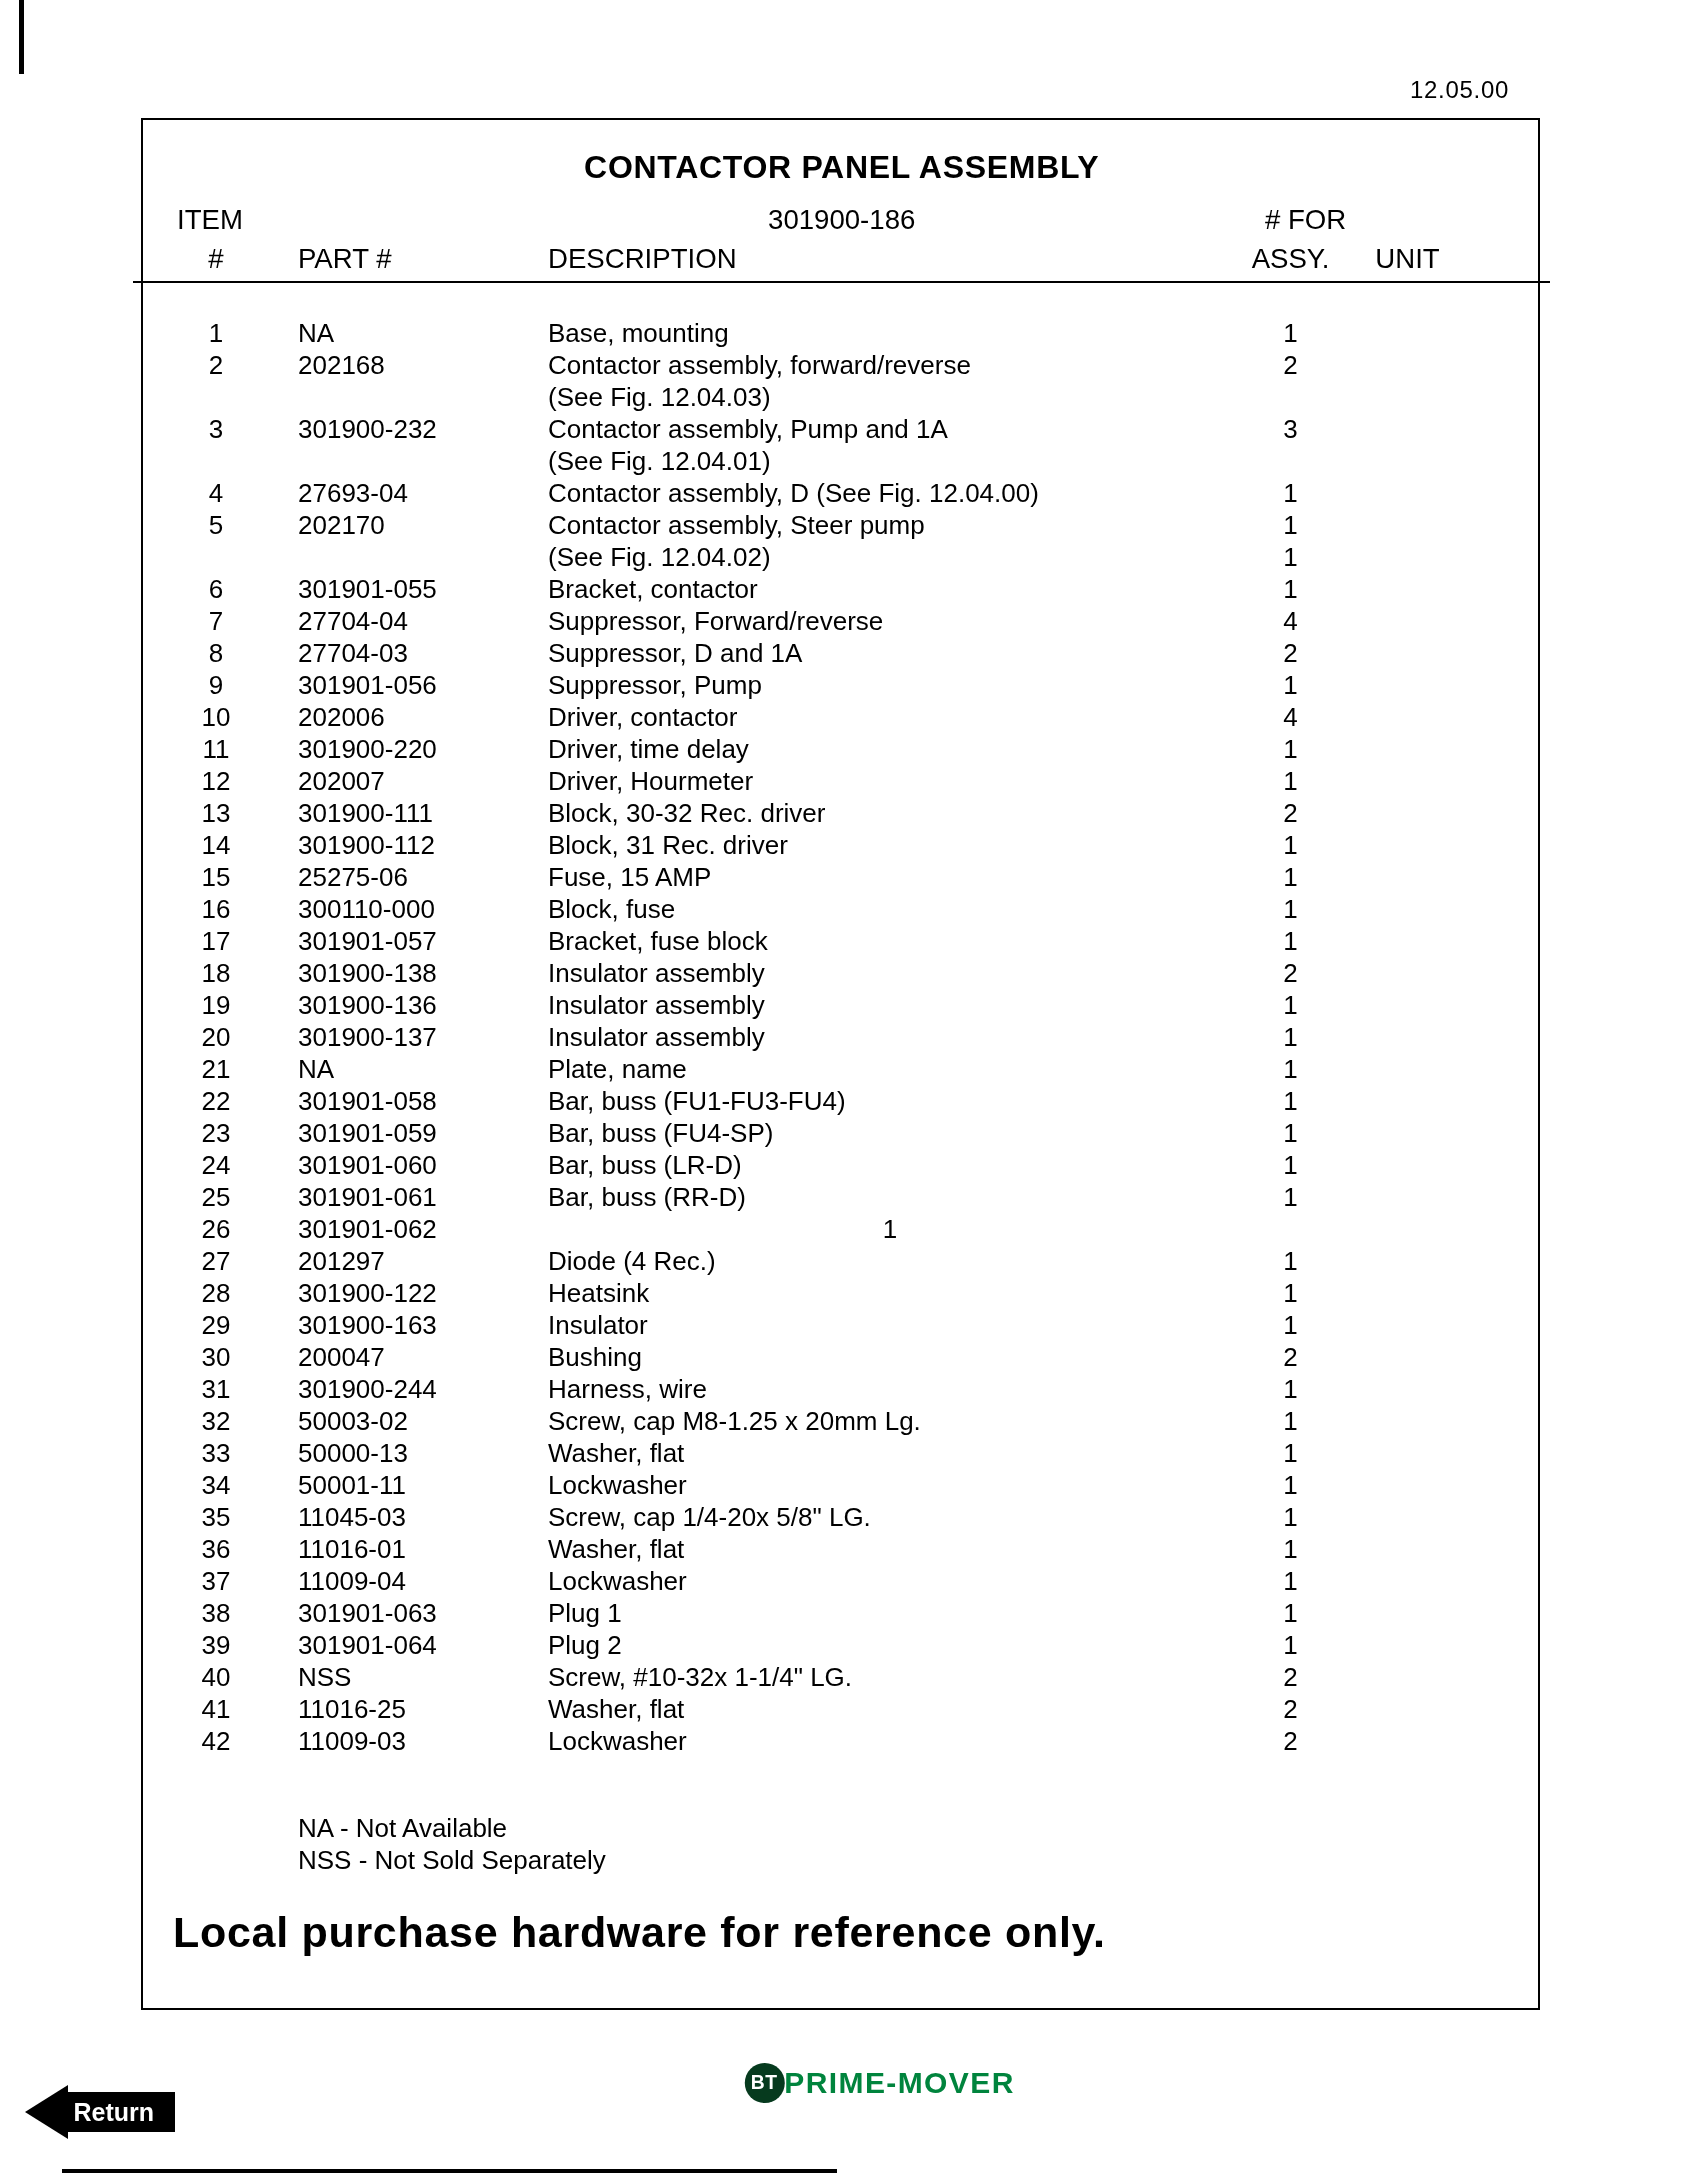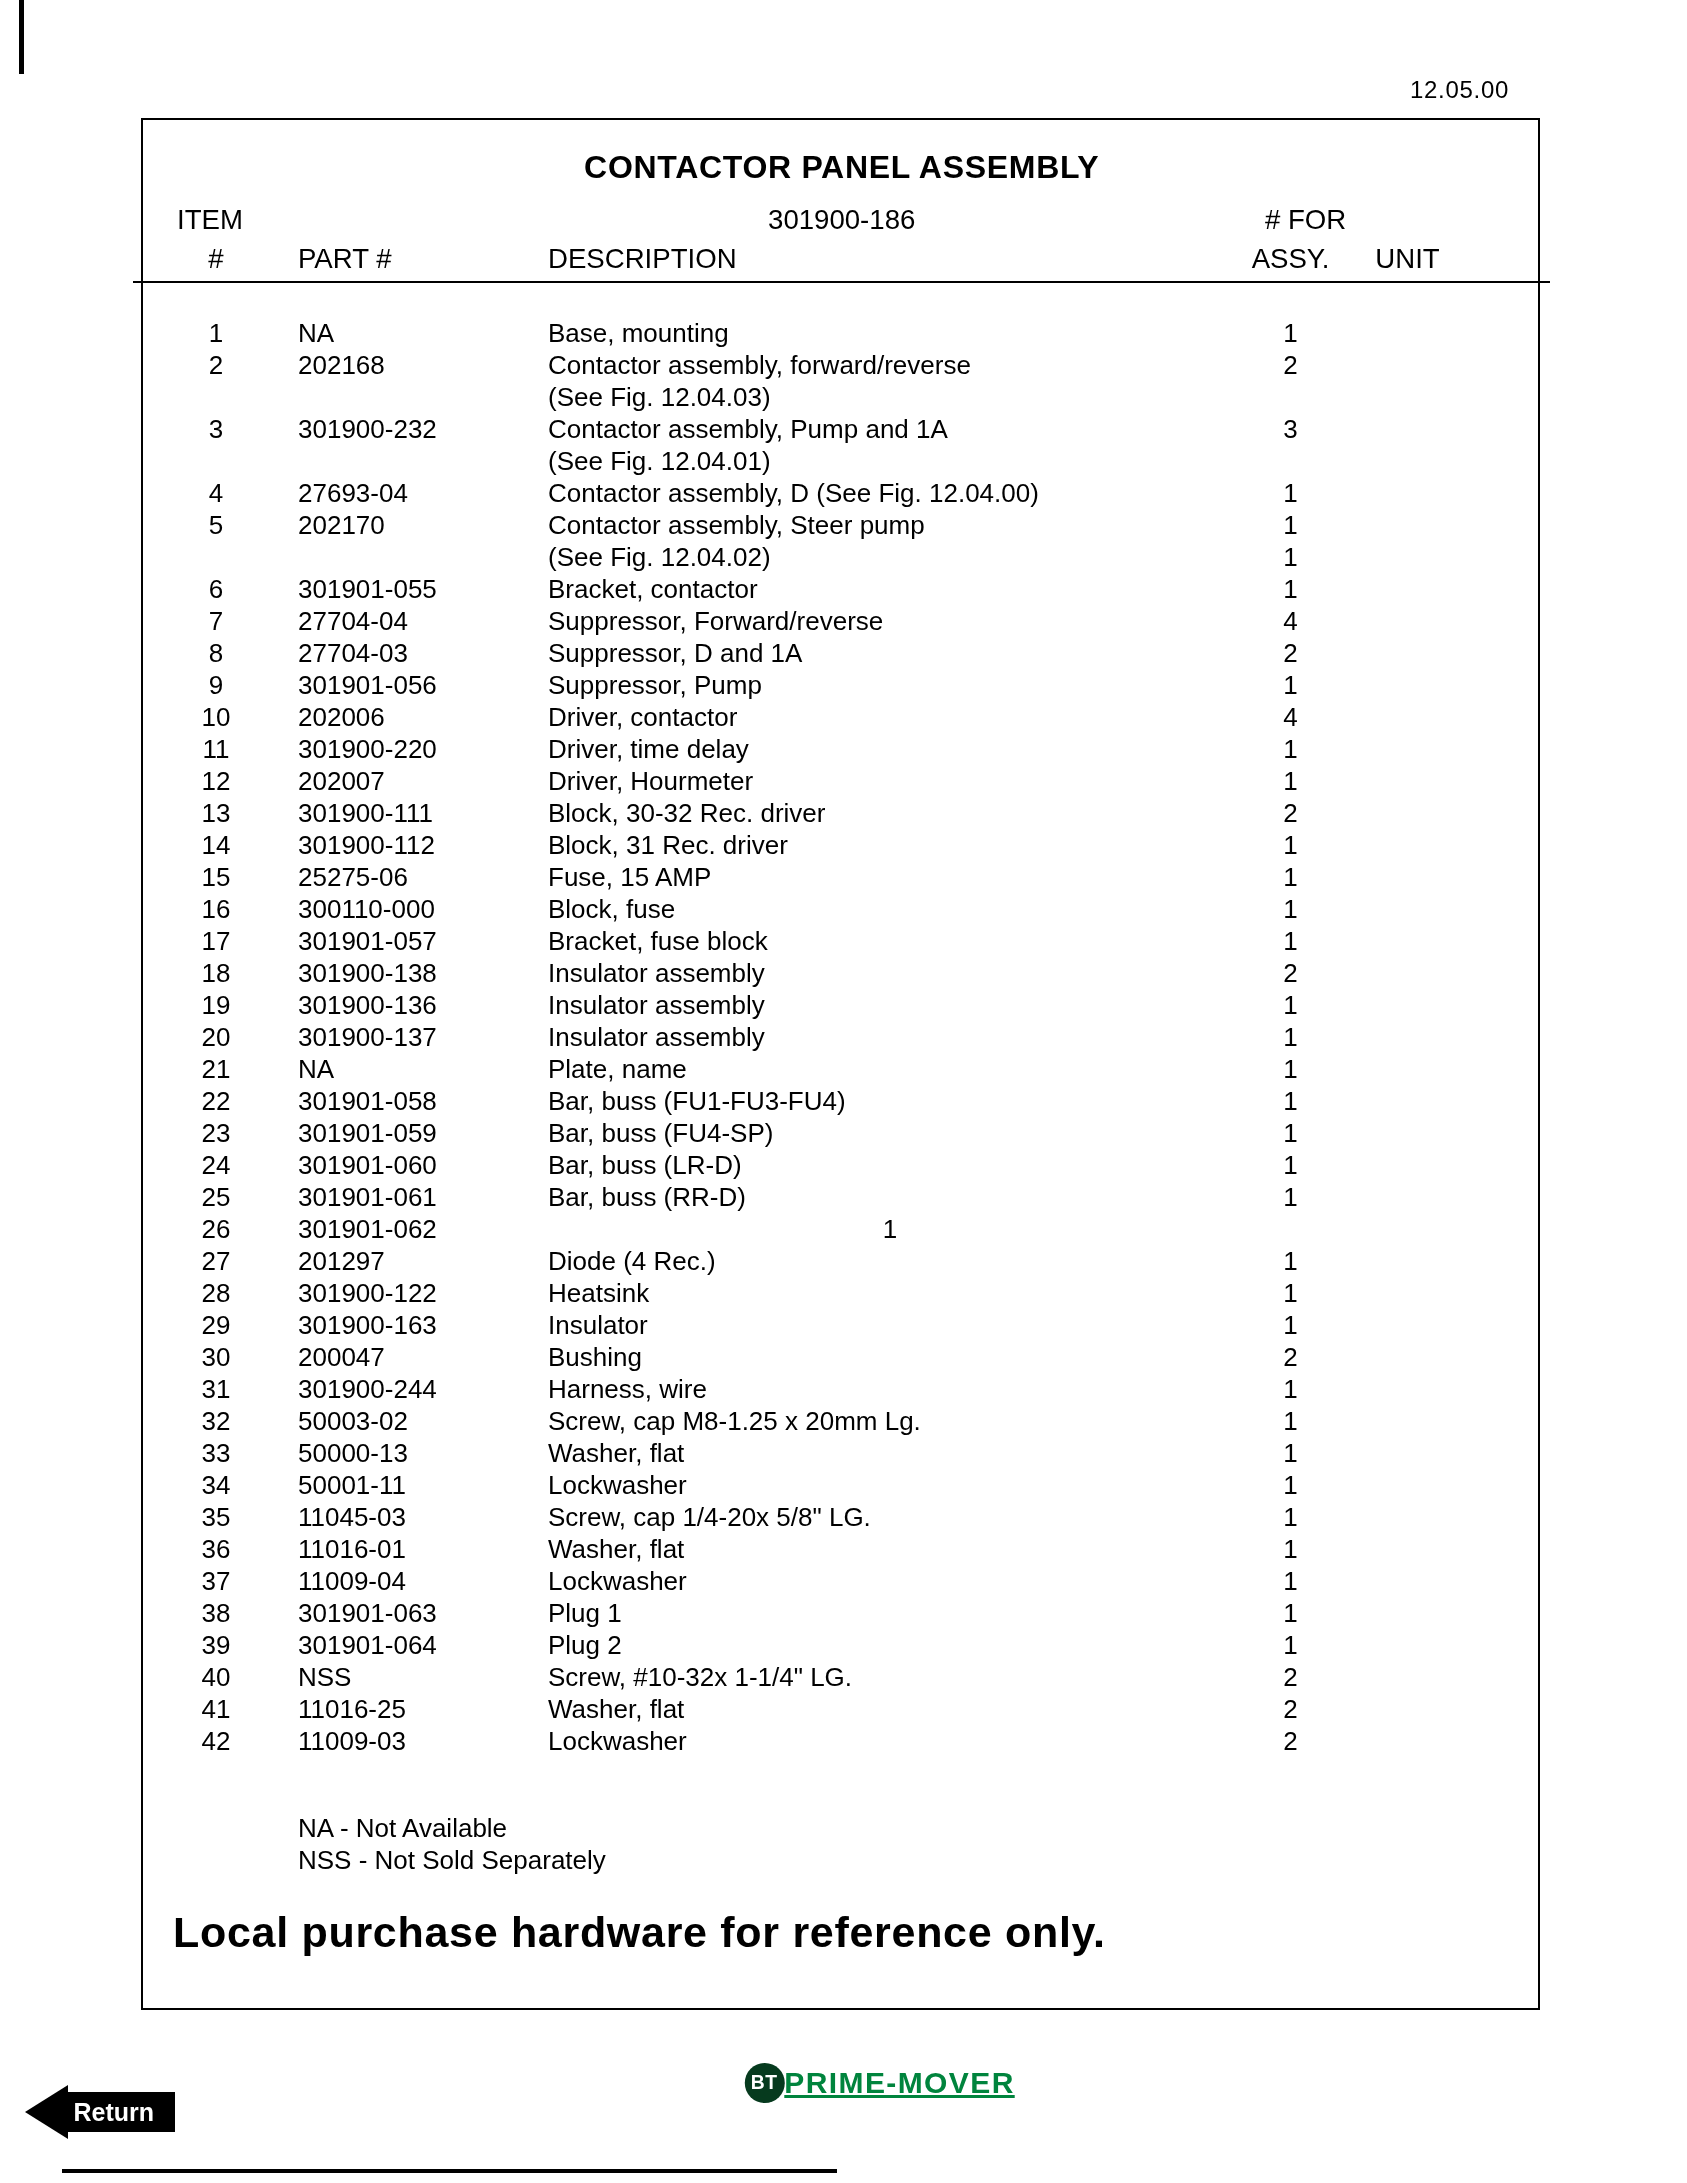--- a/index.html
+++ b/index.html
@@ -88,21 +88,21 @@
     display:flex;align-items:center;gap:0;margin-left:36px;
   }
   .logo-circle{
     width:40px;height:40px;border-radius:50%;
     background:#063a1e;
     color:#fff;font-weight:bold;font-size:19.3px;
     display:flex;align-items:center;justify-content:center;
     letter-spacing:0.7px;
   }
   .logo-text{
-    color:#00843d;font-weight:bold;font-size:30px;letter-spacing:1.4px;text-decoration:underline;
+    color:#00843d;font-weight:bold;font-size:30px;letter-spacing:1.4px;
   }
 </style>
 </head>
 <body>
 
 <div class="page">
 
   <div class="artifact-left-top"></div>
   <div class="artifact-bottom-line"></div>
 

